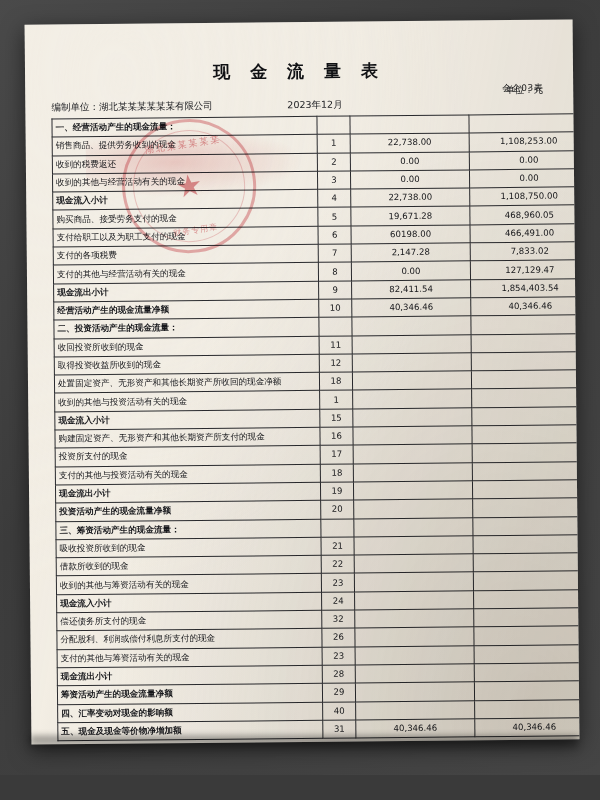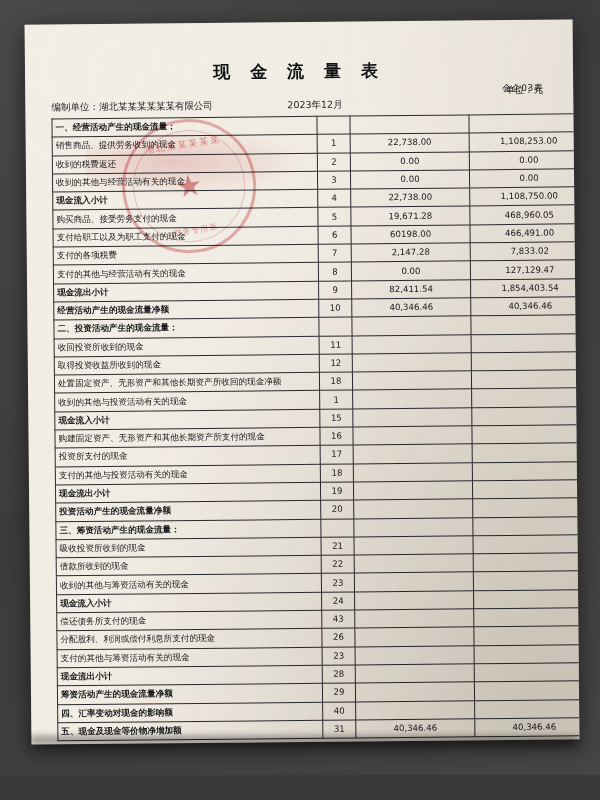--- a/index.html
+++ b/index.html
@@ -357,21 +357,21 @@
               <td class="c-num"></td>
             </tr>
             <tr class="total">
               <td class="c-item">现金流入小计</td>
               <td class="c-no">24</td>
               <td class="c-num"></td>
               <td class="c-num"></td>
             </tr>
             <tr class="data">
               <td class="c-item">偿还债务所支付的现金</td>
-              <td class="c-no">43</td>
+              <td class="c-no">32</td>
               <td class="c-num"></td>
               <td class="c-num"></td>
             </tr>
             <tr class="data">
               <td class="c-item">分配股利、利润或偿付利息所支付的现金</td>
               <td class="c-no">26</td>
               <td class="c-num"></td>
               <td class="c-num"></td>
             </tr>
             <tr class="data">

